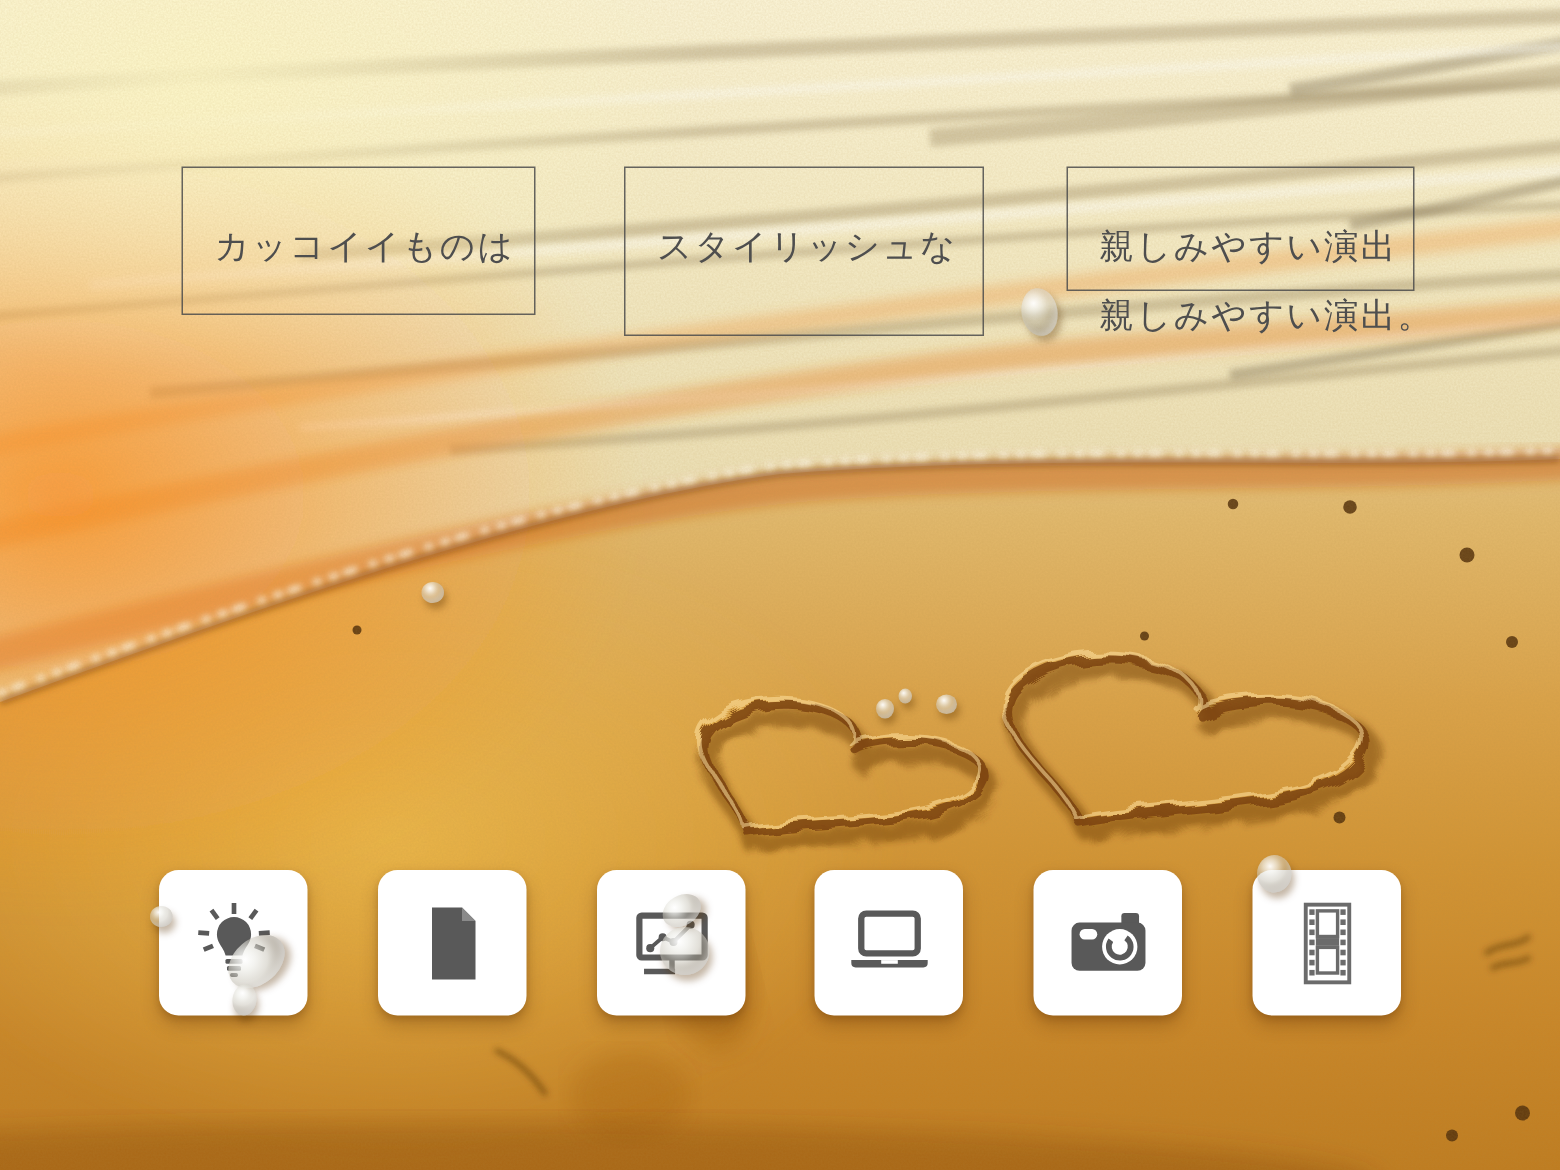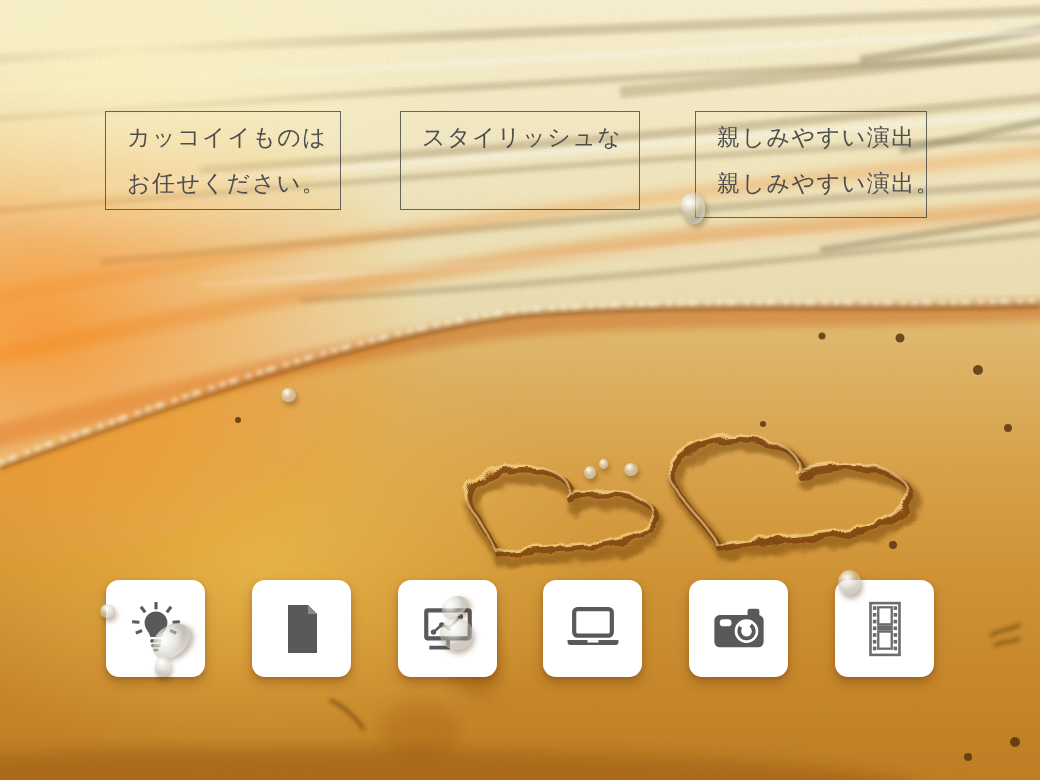--- a/index.html
+++ b/index.html
@@ -5,28 +5,29 @@
   html,body{margin:0;padding:0;background:#222;}
   .stage{
     position:relative;width:1040px;height:780px;overflow:hidden;
     font-family:"Liberation Sans","DejaVu Sans",sans-serif;
   }
   .bg-svg{position:absolute;inset:0;z-index:1;}
   
   .quote-box{
     position:absolute;z-index:6;box-sizing:border-box;
     border:1px solid rgba(75,75,75,0.85);
-    padding:2px 0 0 21px;
+    padding:29px 0 0 21px;
     color:#4e4e4e;font-size:23px;letter-spacing:1.5px;line-height:46px;
     font-weight:400;
+    margin-left:16px;
   }
   .quote-box .ln{white-space:nowrap;}
   #quote-1{left:105px;top:111px;width:236px;height:99px;}
-  #quote-2{left:400px;top:111px;width:240px;height:99px;}
-  #quote-3{left:695px;top:111px;width:232px;height:107px;}
+  #quote-2{left:400px;top:111px;width:240px;height:113px;}
+  #quote-3{left:695px;top:111px;width:232px;height:83px;}
   
   .tile{
     position:absolute;top:580px;width:99px;height:97px;z-index:5;
     background:#ffffff;border-radius:13px;
     box-shadow:0 6px 12px rgba(80,35,0,0.28), 0 2px 4px rgba(90,45,0,0.18);
     display:flex;align-items:center;justify-content:center;
     cursor:pointer;
   }
   #tile-1{left:106px;} #tile-2{left:252px;} #tile-3{left:398px;}
   #tile-4{left:543px;} #tile-5{left:689px;} #tile-6{left:835px;}
@@ -158,21 +159,20 @@
       </g>
       <path d="M0,30 C-9,18 -32,8 -32,-9 C-32,-24 -18,-30 -8,-24 C-3,-21 0,-17 0,-14 C0,-17 3,-21 8,-24 C18,-30 32,-24 32,-9 C32,8 9,18 0,30 Z" transform="translate(548,518) scale(3.1,1.45) rotate(32)" stroke="rgba(122,66,14,0.85)" stroke-width="5.5" vector-effect="non-scaling-stroke"></path>
       <path d="M0,30 C-9,18 -32,8 -32,-9 C-32,-24 -18,-30 -8,-24 C-3,-21 0,-17 0,-14 C0,-17 3,-21 8,-24 C18,-30 32,-24 32,-9 C32,8 9,18 0,30 Z" transform="translate(775,500) scale(3.9,1.85) rotate(28)" stroke="rgba(122,66,14,0.85)" stroke-width="5.5" vector-effect="non-scaling-stroke"></path>
       <path d="M0,30 C-9,18 -32,8 -32,-9 C-32,-24 -18,-30 -8,-24 C-3,-21 0,-17 0,-14 C0,-17 3,-21 8,-24 C18,-30 32,-24 32,-9 C32,8 9,18 0,30 Z" transform="translate(545,514) scale(3.1,1.45) rotate(32)" stroke="rgba(255,225,160,0.55)" stroke-width="2.5" vector-effect="non-scaling-stroke"></path>
       <path d="M0,30 C-9,18 -32,8 -32,-9 C-32,-24 -18,-30 -8,-24 C-3,-21 0,-17 0,-14 C0,-17 3,-21 8,-24 C18,-30 32,-24 32,-9 C32,8 9,18 0,30 Z" transform="translate(772,496) scale(3.9,1.85) rotate(28)" stroke="rgba(255,225,160,0.55)" stroke-width="2.5" vector-effect="non-scaling-stroke"></path>
     </g>
   </svg>
 
   <div class="quote-box" id="quote-1">
     <div class="ln">カッコイイものは</div>
-    <div class="ln">お任せください。</div>
   </div>
   <div class="quote-box" id="quote-2">
     <div class="ln">スタイリッシュな</div>
   </div>
   <div class="quote-box" id="quote-3">
     <div class="ln">親しみやすい演出</div>
     <div class="ln">親しみやすい演出。</div>
   </div>
 
   <div class="tile" id="tile-1" aria-label="idea">

